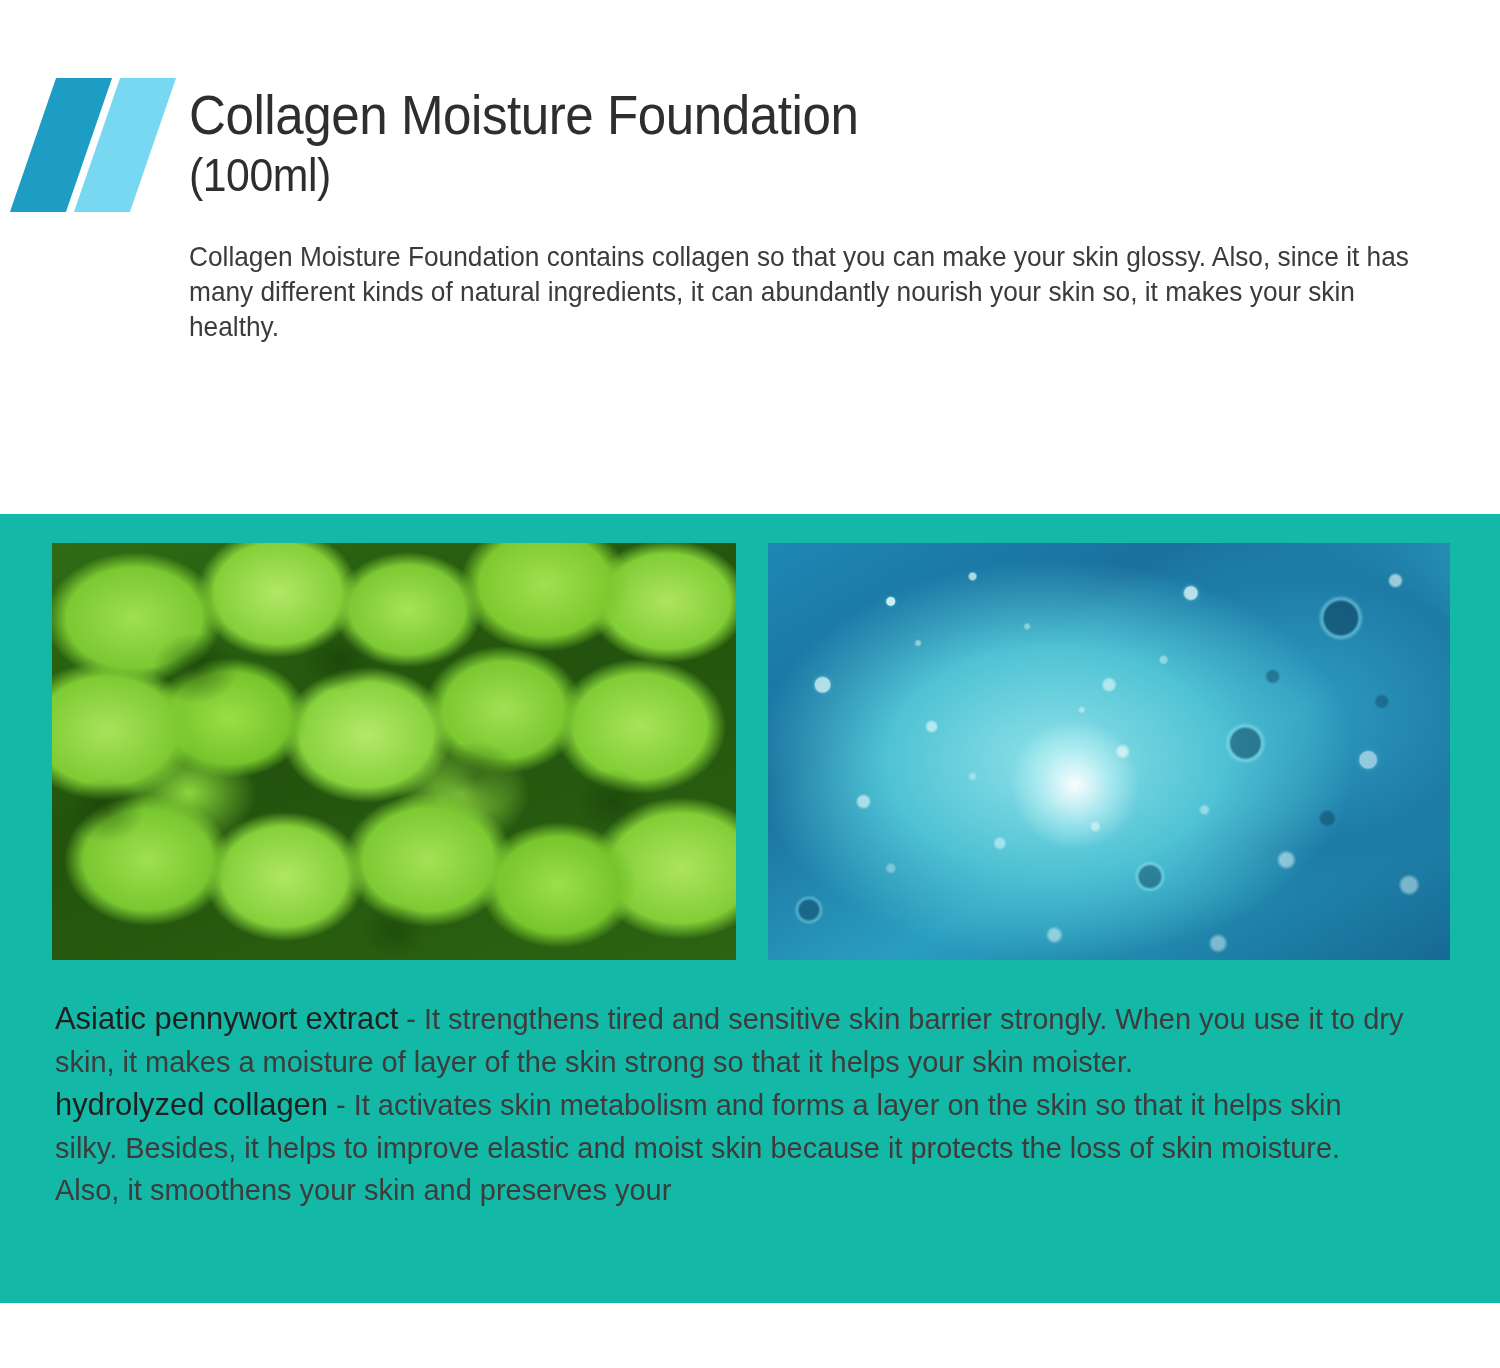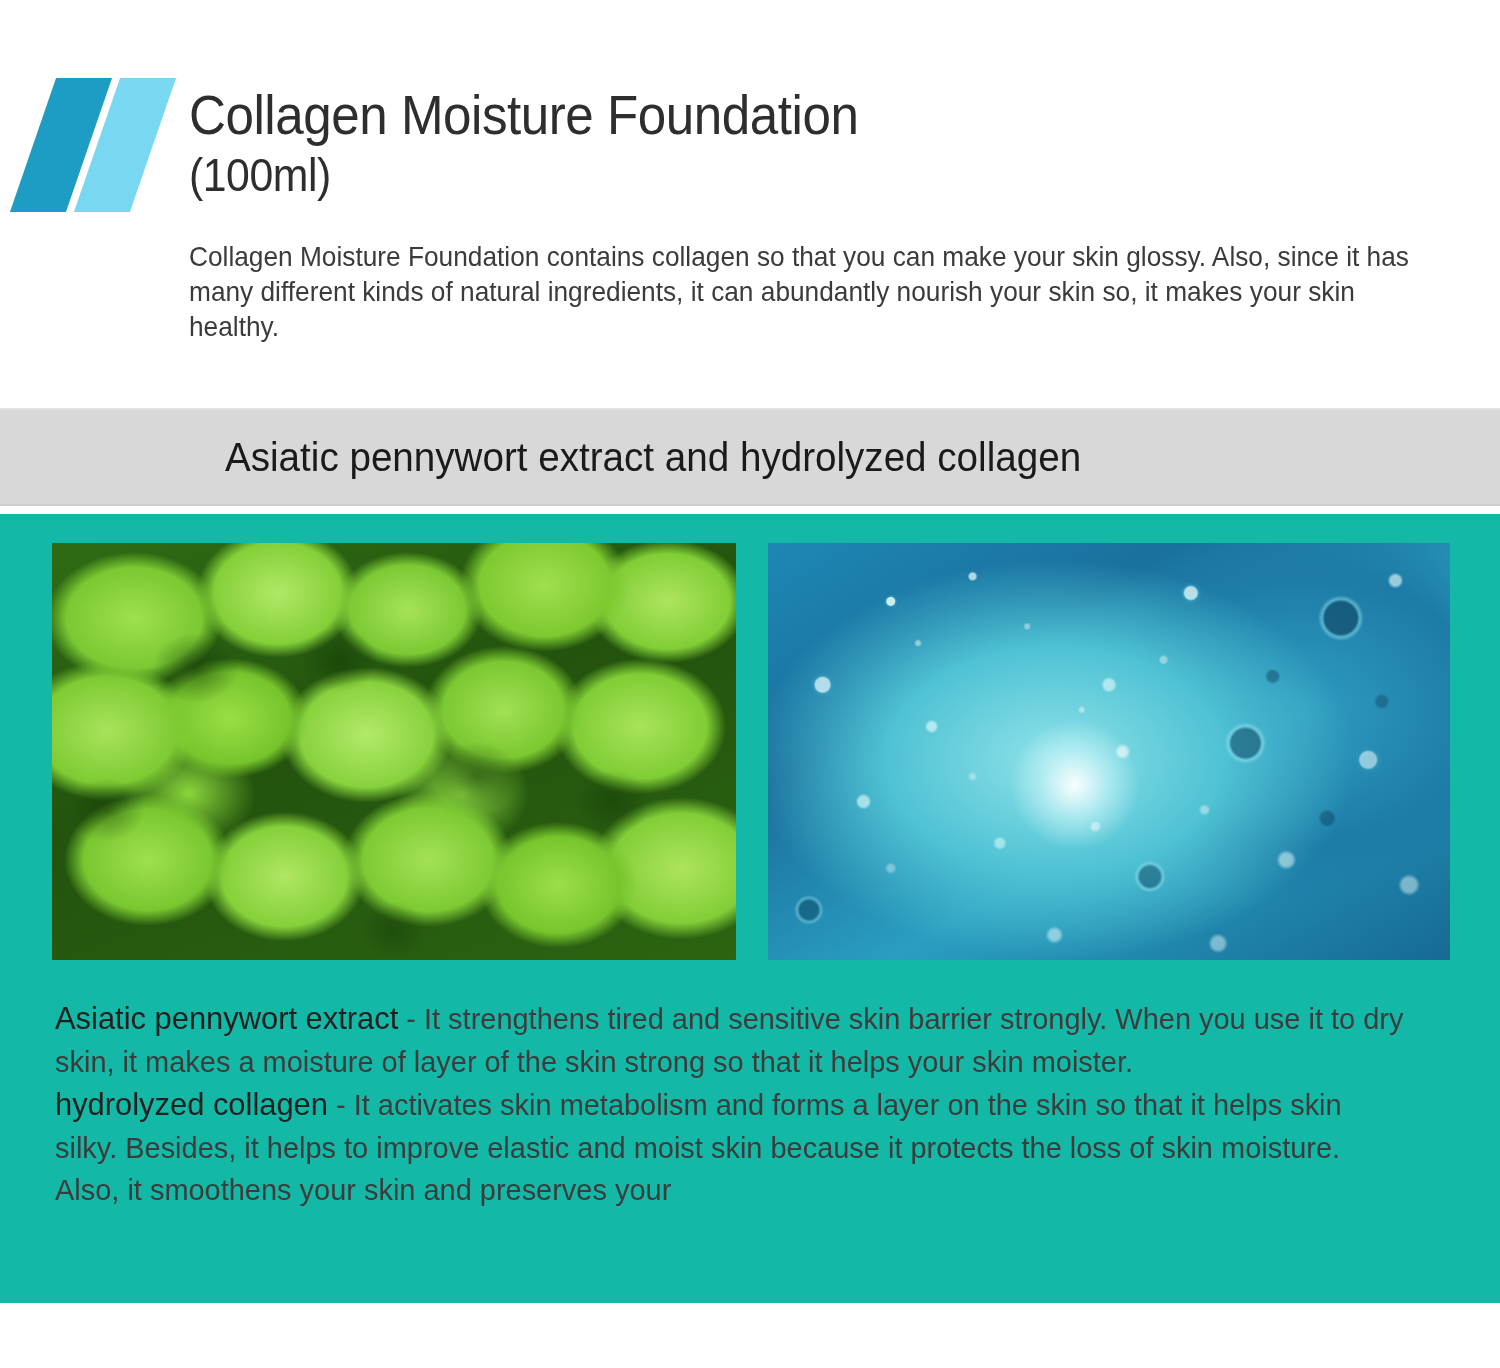--- a/index.html
+++ b/index.html
@@ -236,23 +236,20 @@
     </div>
 
     <h1 class="hero-title">
       <span>Collagen Moisture Foundation</span>
       <span class="vol">(100ml)</span>
     </h1>
 
     <p class="hero-desc">Collagen Moisture Foundation contains collagen so that you can make your skin glossy. Also, since it has many different kinds of natural ingredients, it can abundantly nourish your skin so, it makes your skin healthy.</p>
   </section>
 
-  <section class="banner">
-    <h2 class="banner-text">Asiatic pennywort extract and hydrolyzed collagen</h2>
-  </section>
 
   <section class="panel">
 
     <div class="media-row">
       <figure class="media left">
         <div class="leaf-photo"></div>
       </figure>
       <figure class="media right">
         <div class="water-photo"></div>
       </figure>

